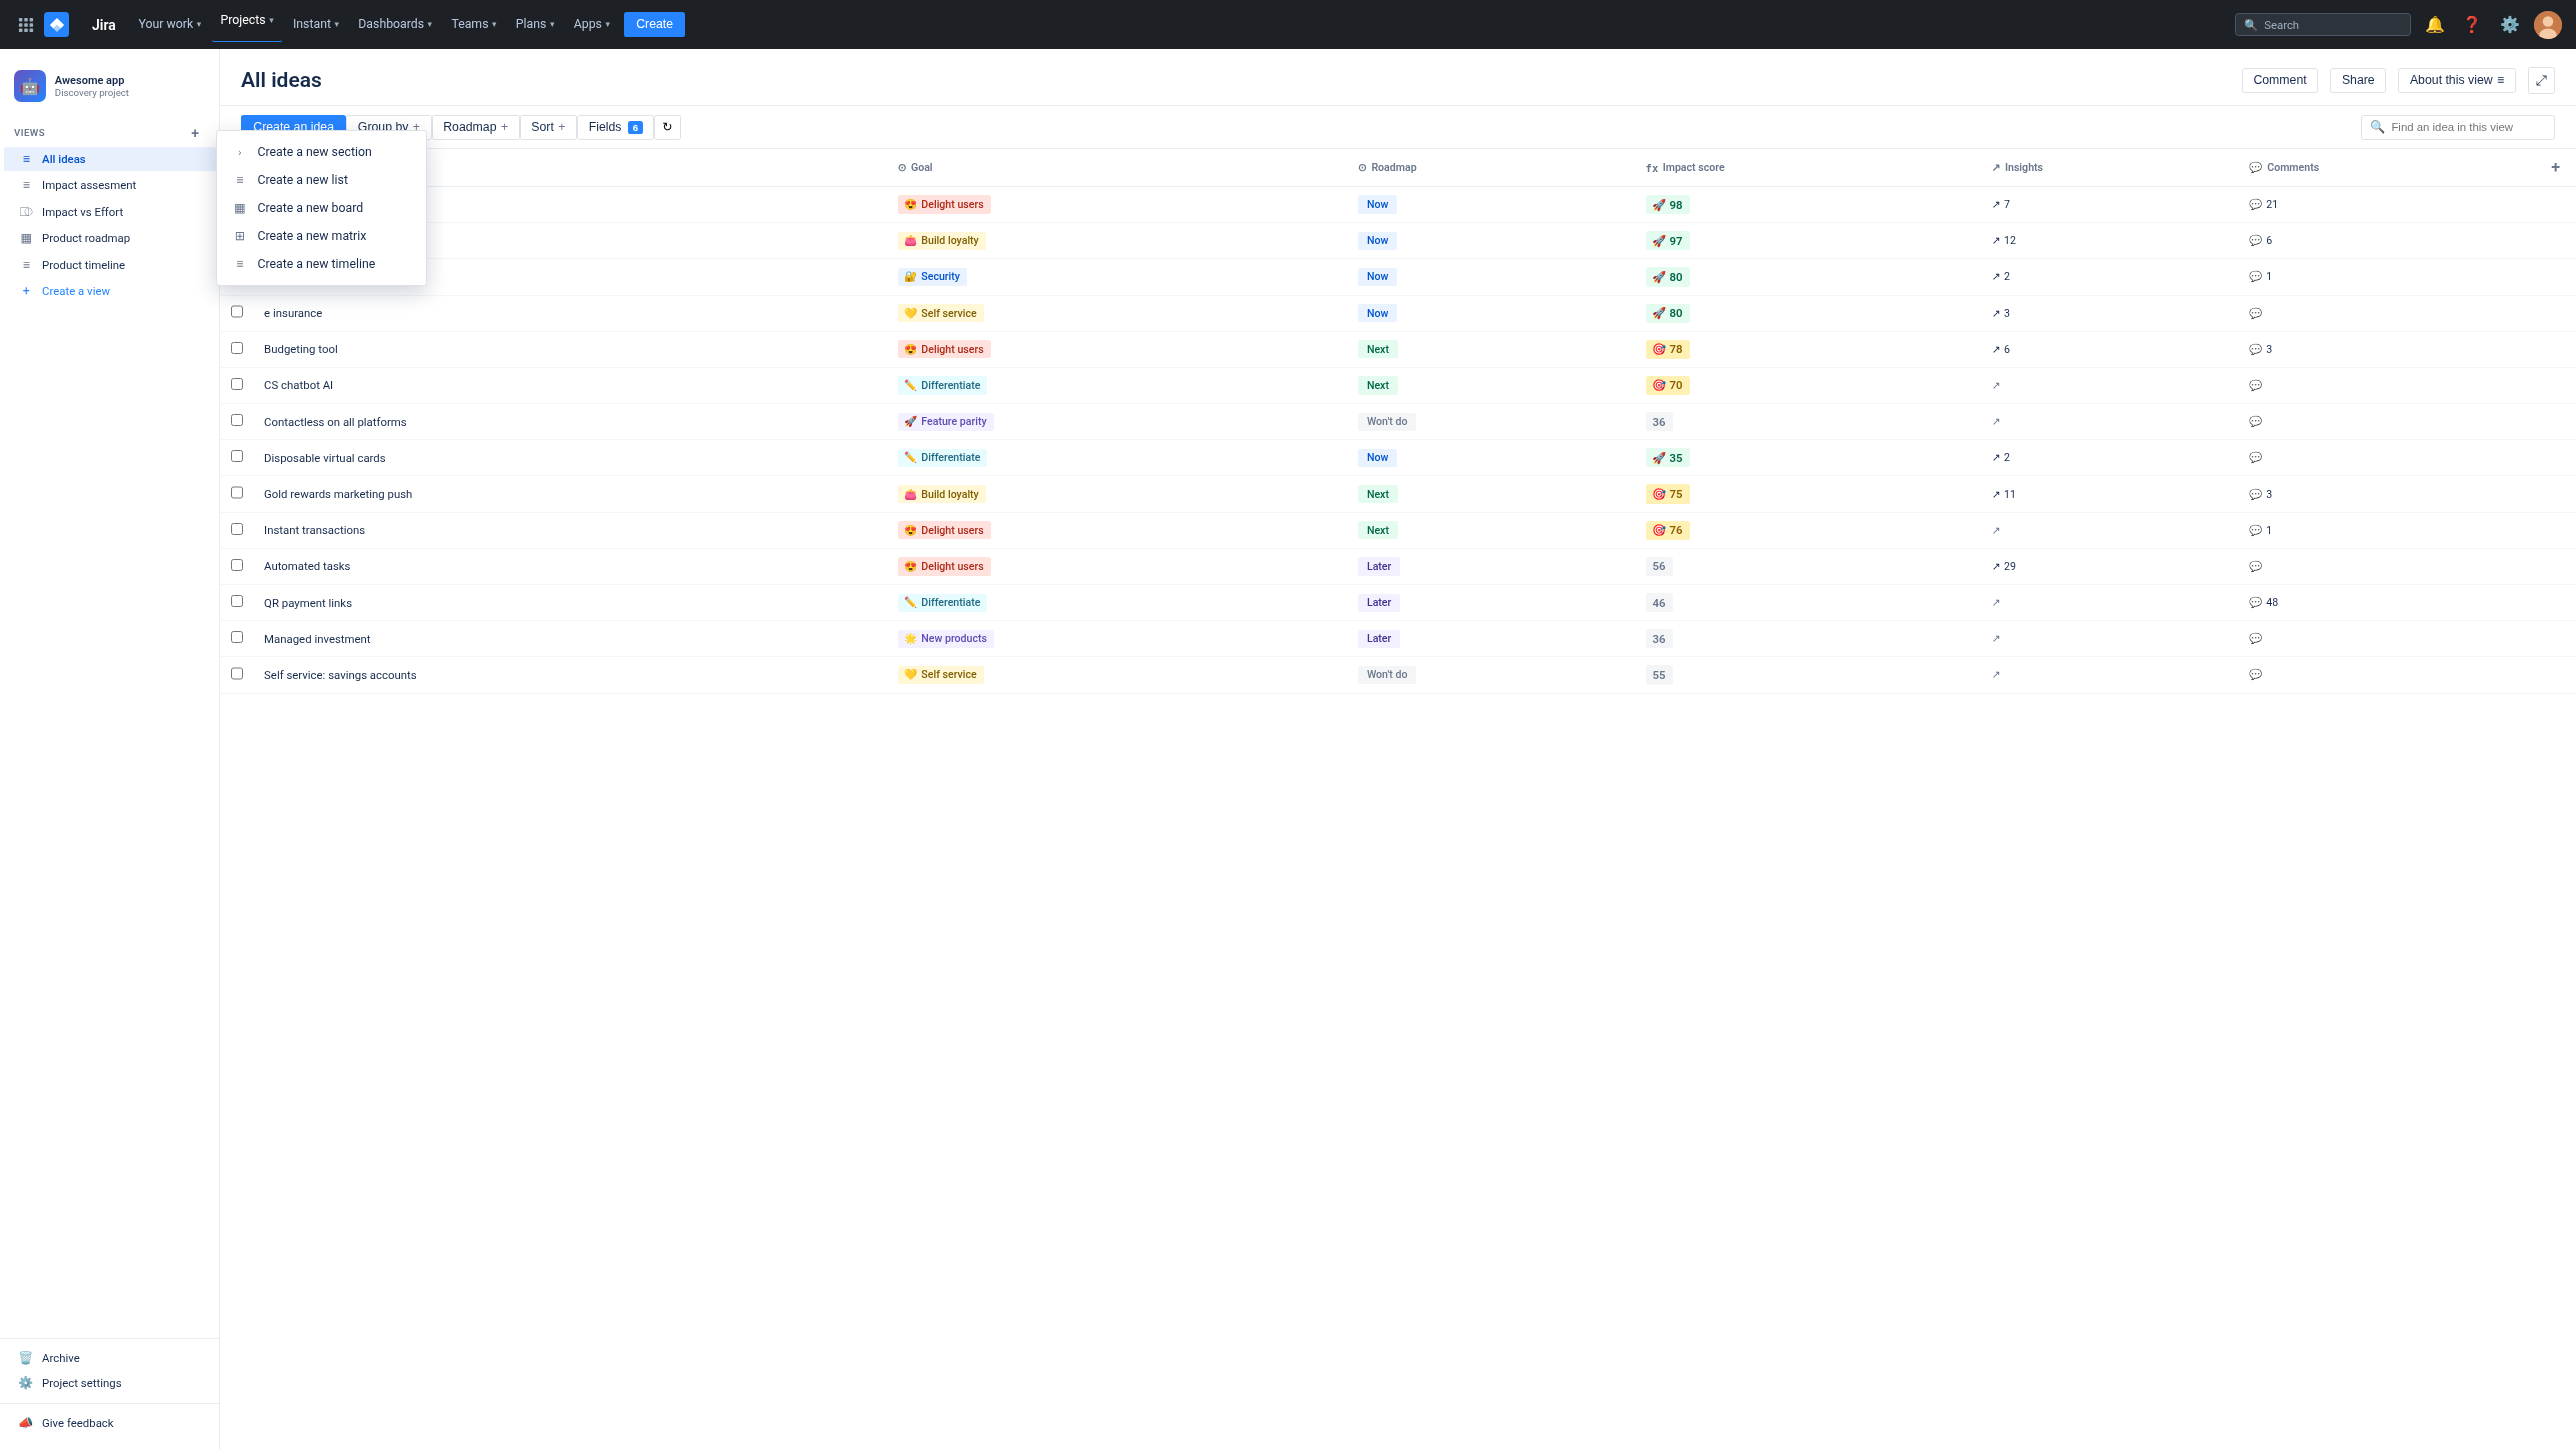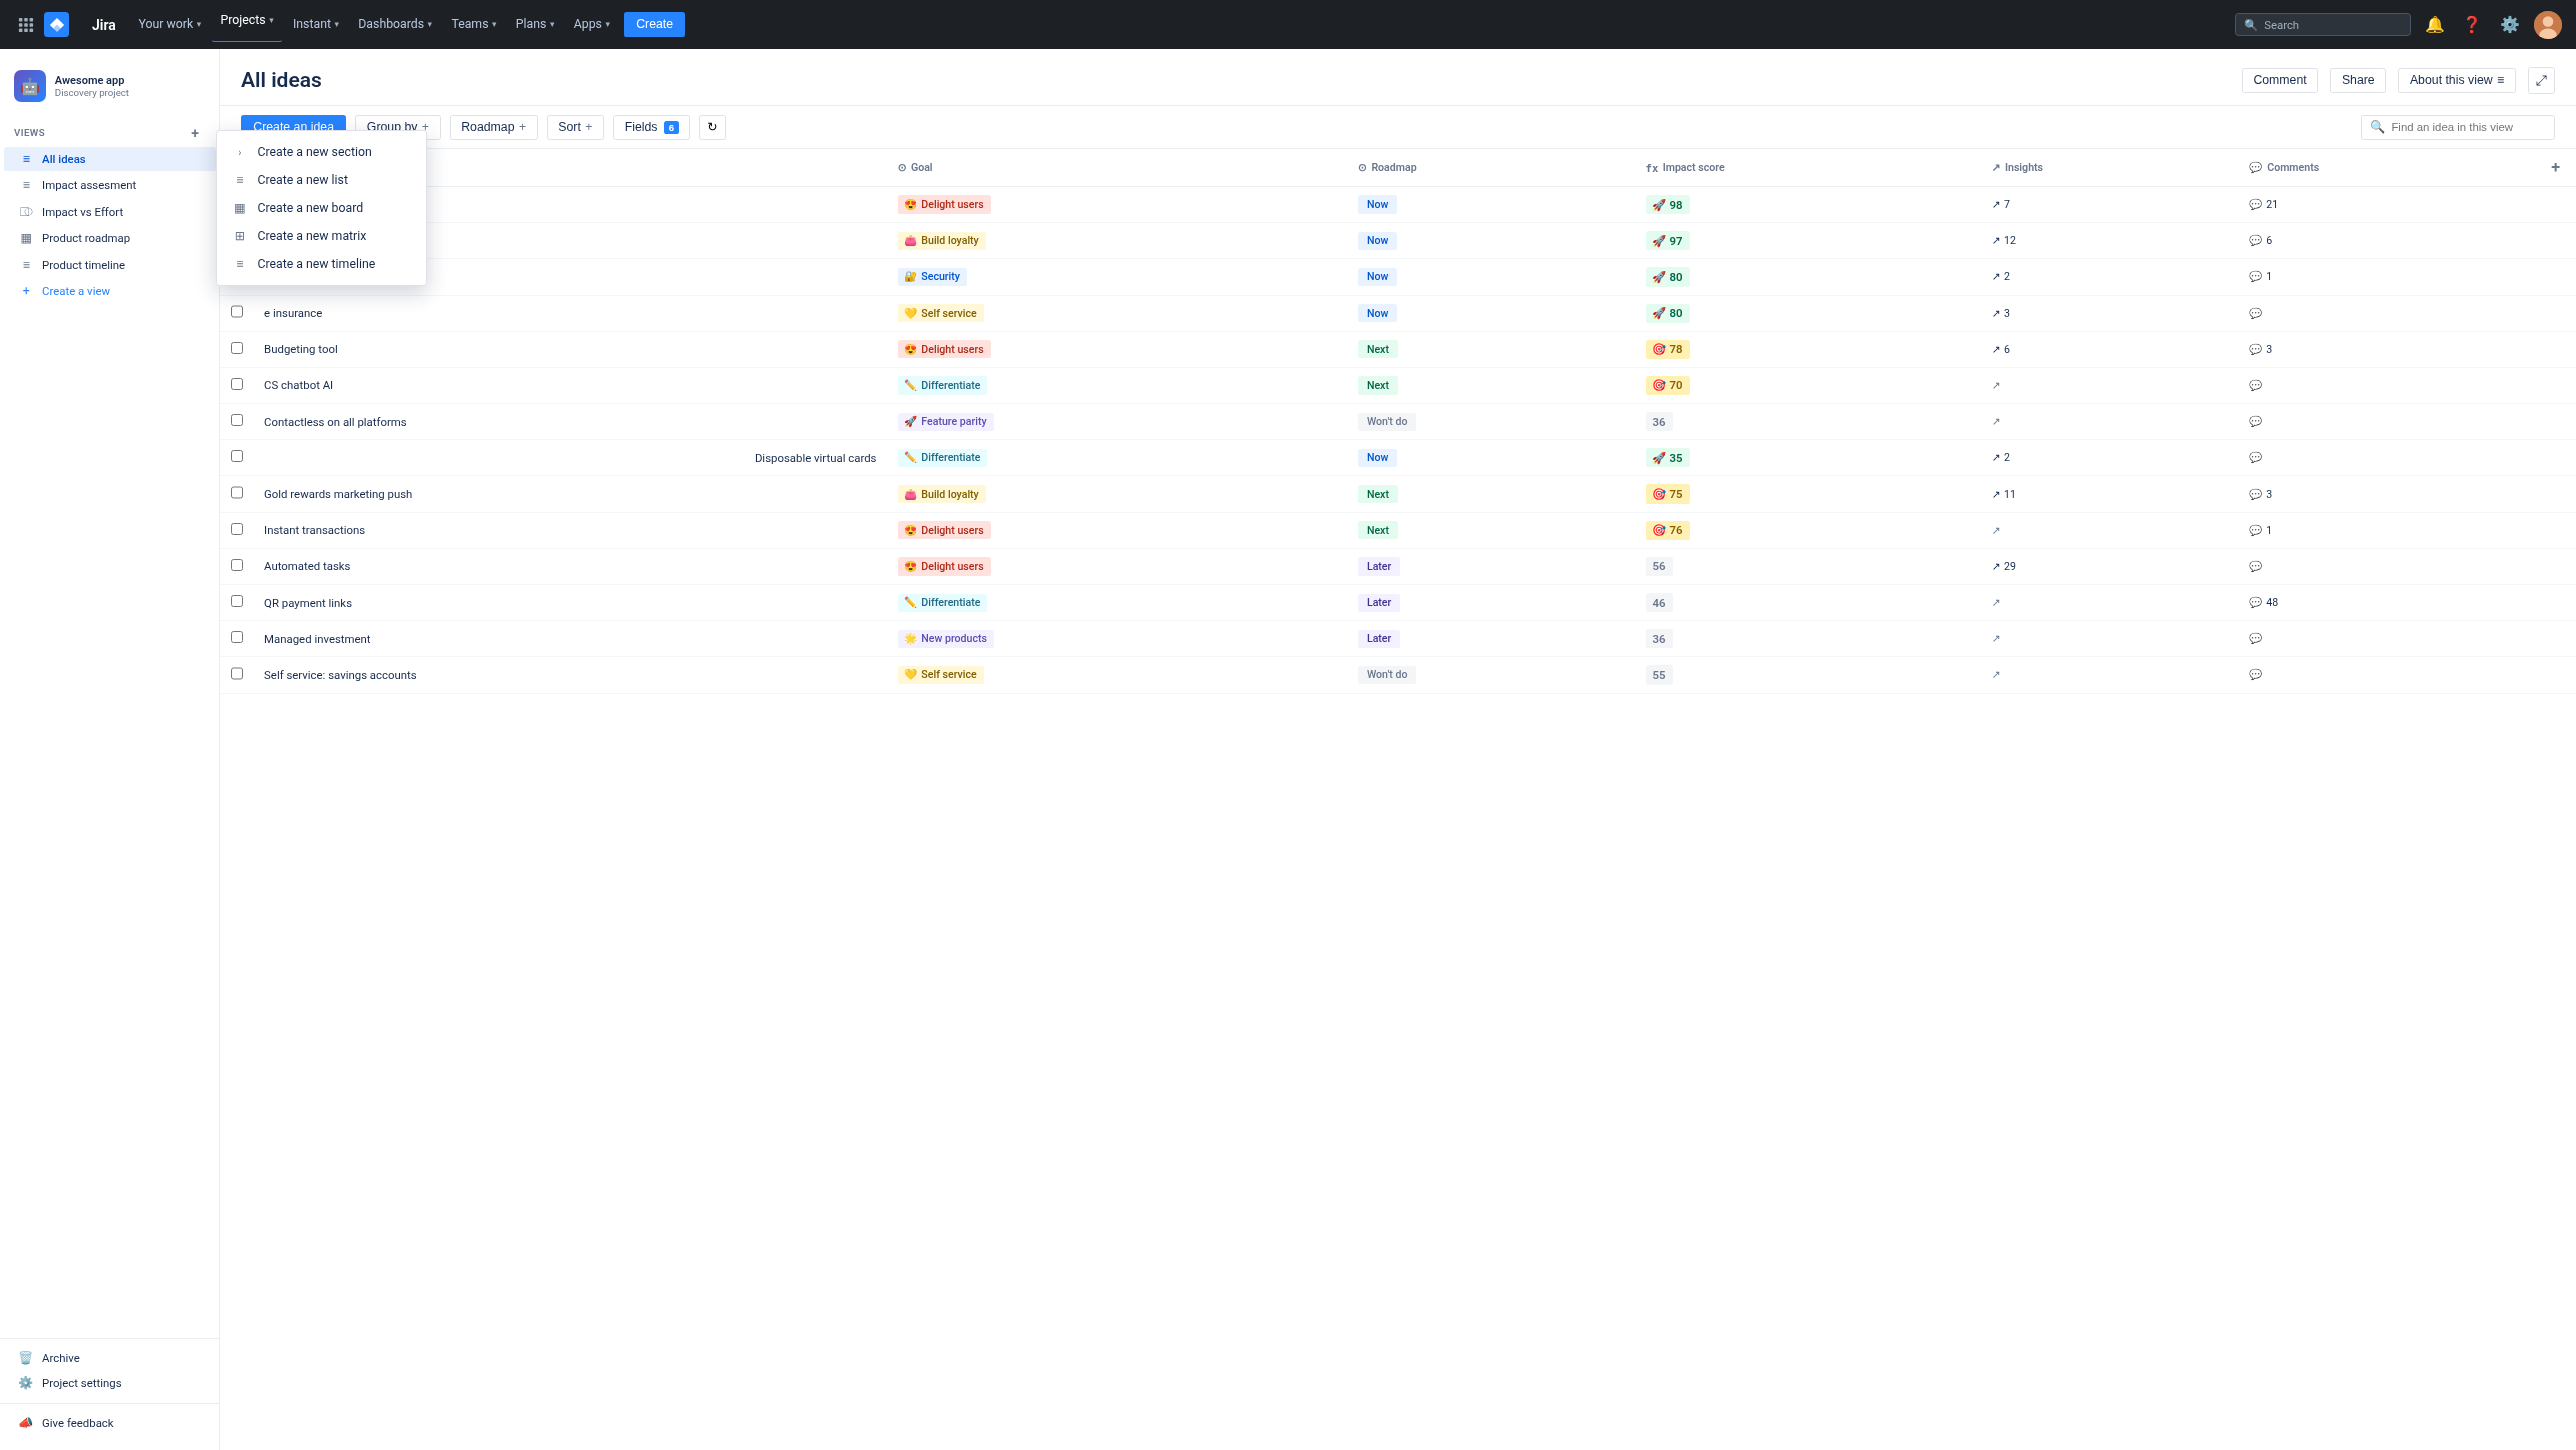--- a/index.html
+++ b/index.html
@@ -52,21 +52,21 @@
 
     
     .page-header { display: flex; align-items: center; justify-content: space-between; padding: 17.6px 21px 10.6px; border-bottom: 0.9px solid #e8edf2; }
     .page-title { font-size: 21px; font-weight: 600; color: #172b4d; }
     .page-header-actions { display: flex; align-items: center; gap: 12px; }
     .btn-secondary { background: #fff; border: 0.9px solid #dfe1e6; color: #172b4d; padding: 4.4px 10.6px; border-radius: 2.6px; font-size: 12.3px; cursor: pointer; display: flex; align-items: center; gap: 4.4px; }
     .btn-about { background: #fff; border: 0.9px solid #dfe1e6; color: #172b4d; padding: 4.4px 10.6px; border-radius: 2.6px; font-size: 12.3px; cursor: pointer; display: flex; align-items: center; gap: 4.4px; }
     .fullscreen-btn { background: none; border: 0.9px solid #dfe1e6; color: #172b4d; padding: 4.4px 7px; border-radius: 2.6px; cursor: pointer; font-size: 14px; }
 
     
-    .toolbar { display: flex; align-items: flex-end; gap: 9px; padding: 8.8px 21px; border-bottom: 0.9px solid #e8edf2; }
+    .toolbar { display: flex; align-items: flex-end; gap: 0; padding: 8.8px 21px; border-bottom: 0.9px solid #e8edf2; }
     .btn-primary { background: #2684ff; color: #fff; border: none; padding: 5.3px 12.3px; border-radius: 2.6px; font-size: 12.3px; font-weight: 500; cursor: pointer; }
     .btn-toolbar { background: #fff; border: 0.9px solid #dfe1e6; color: #172b4d; padding: 4.4px 10.6px; border-radius: 2.6px; font-size: 12.3px; cursor: pointer; display: flex; align-items: center; gap: 4.4px; }
     .btn-toolbar .badge { background: #2684ff; color: #fff; font-size: 9.7px; font-weight: 600; border-radius: 2.6px; padding: 0.9px 4.4px; margin-left: 2.6px; }
     .toolbar-right { margin-left: auto; }
     .toolbar-search { display: flex; align-items: center; background: #fff; border: 0.9px solid #dfe1e6; border-radius: 2.6px; padding: 4.4px 8.8px; gap: 5.3px; width: 194px; }
     .toolbar-search input { border: none; outline: none; font-size: 11.4px; color: #6b778c; background: transparent; width: 100%; }
     .refresh-btn { background: none; border: 0.9px solid #dfe1e6; border-radius: 2.6px; padding: 4.4px 7px; cursor: pointer; font-size: 12.3px; }
 
     
     .table-container { flex: 1; overflow: auto; }
@@ -552,21 +552,21 @@
       <div class="comments-cell ">
         <span style="color:#dfe1e6;">💬</span>
       </div>
     </td>
     <td class="col-add"></td>
   </tr>
             <tr>
     <td class="col-check">
       <input type="checkbox" style="">
     </td>
-    <td class="col-idea" style="cursor:pointer;text-align:right;">Disposable virtual cards</td>
+    <td class="col-idea" style="cursor:pointer;">Disposable virtual cards</td>
     <td class="col-goal">
       <span class="goal-tag goal-differentiate">
         <span>✏️</span>
         <span>Differentiate</span>
       </span>
     </td>
     <td class="col-roadmap">
       <span class="roadmap-badge roadmap-now">Now</span>
     </td>
     <td class="col-impact">

